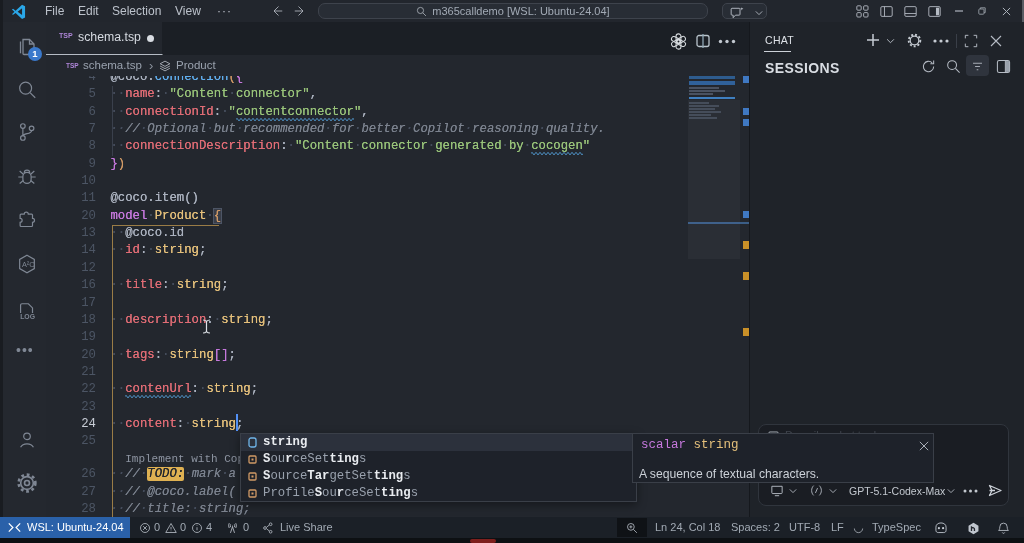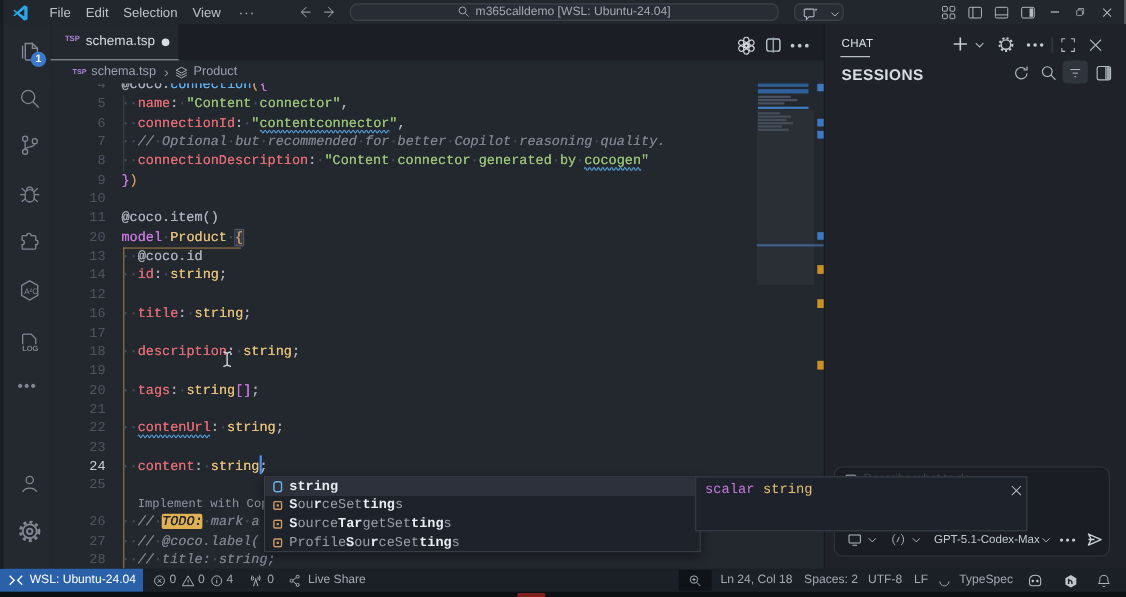--- a/index.html
+++ b/index.html
@@ -397,20 +397,21 @@
         <rect x="3.5" y="3.5" width="2" height="2" fill="#d19a66"></rect>
       </svg>Profile<b>S</b>ou<b>r</b>ceSet<b>ting</b>s</div>
 </div>
 
 <div id="docs">
   <span class="abs" style="left:8px;top:4px;font-family:'Liberation Mono';font-size:12.5px">
     <span style="color:#c678dd">scalar</span> <span style="color:#e5c07b">string</span></span>
   <svg class="abs" style="left:286px;top:7px" width="10" height="10" viewBox="0 0 12 12">
       <path class="ic" d="M1 1l10 10M11 1 1 11"></path>
     </svg>
+  <span class="abs" style="left:6px;top:33px;font-size:12.2px;color:#ccd1d8">A sequence of textual characters.</span>
 </div>
 
 <div id="status">
   <div class="it2" style="left:0;width:130px;background:#2a61a9;color:#fff">
     <svg class="abs" style="left:8px;top:5px" width="13" height="11" viewBox="0 0 16 12">
       <path d="M1 1l5 5-5 5M15 1l-5 5 5 5" stroke="#fff" stroke-width="1.5" fill="none"></path>
       </svg>
     <span class="abs" style="left:27px">WSL: Ubuntu-24.04</span>
   </div>
   <svg class="abs" style="left:139px;top:5px" width="12" height="12" viewBox="0 0 16 16">

